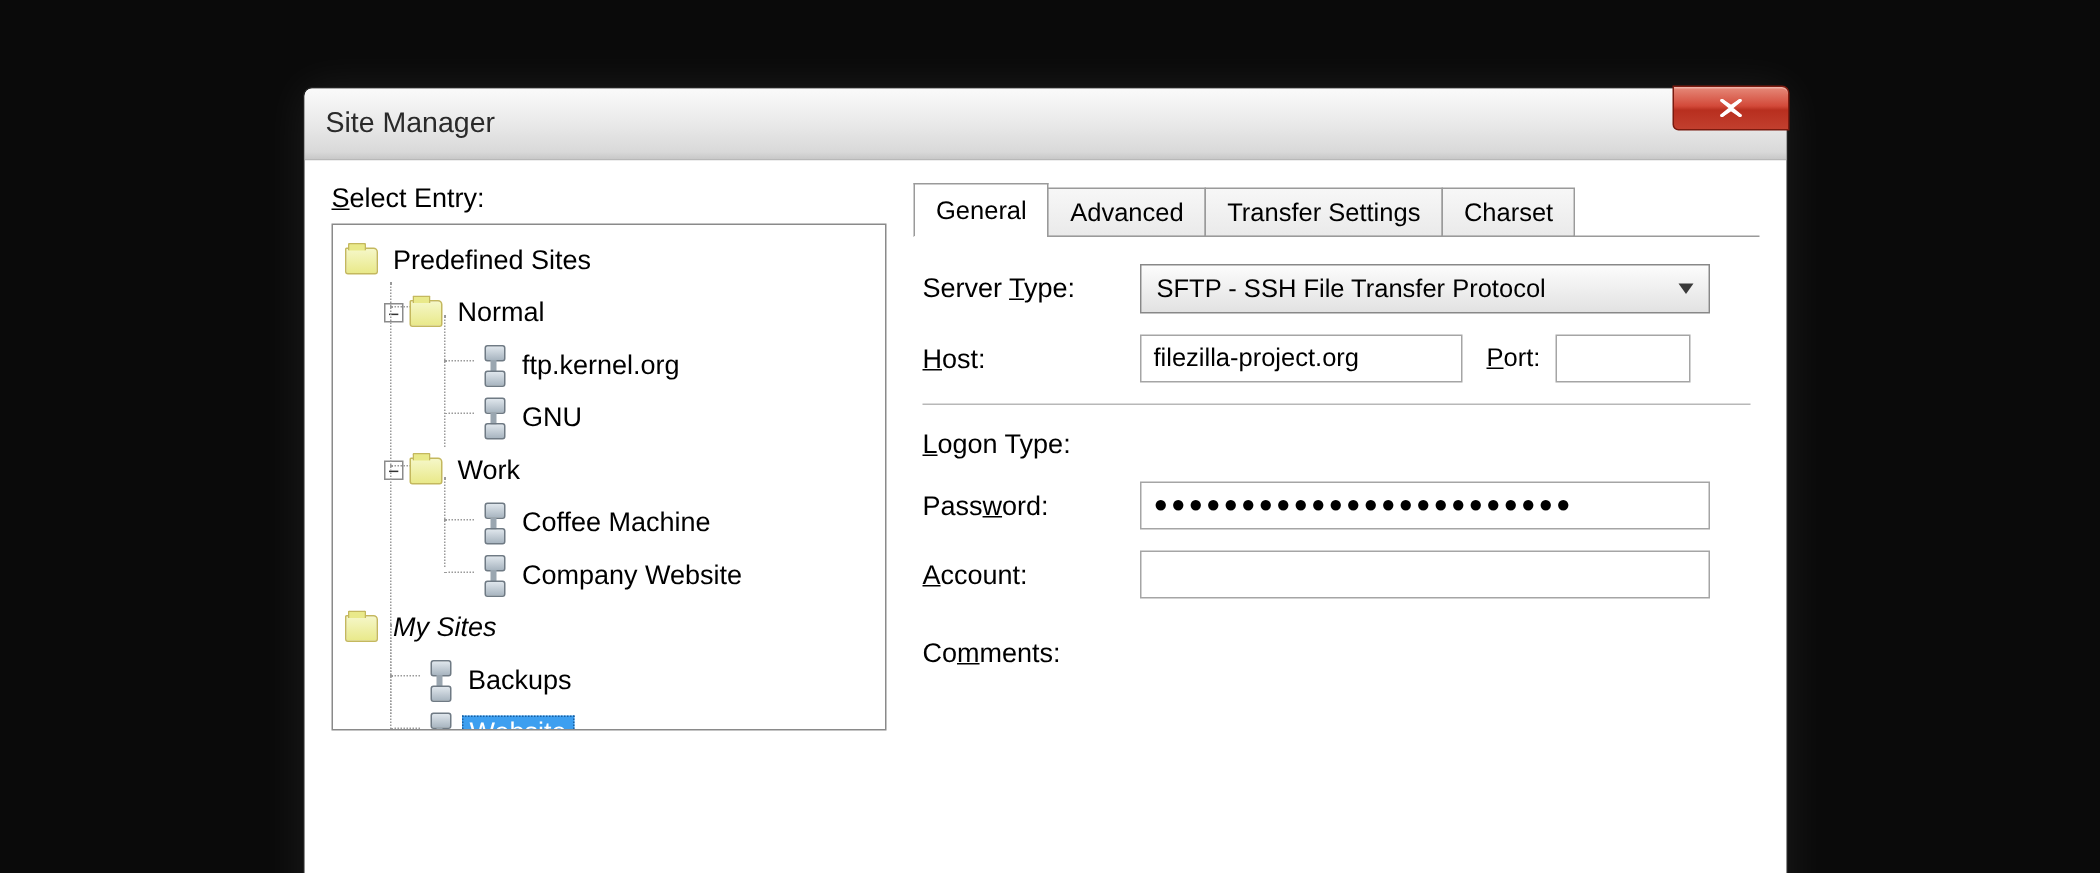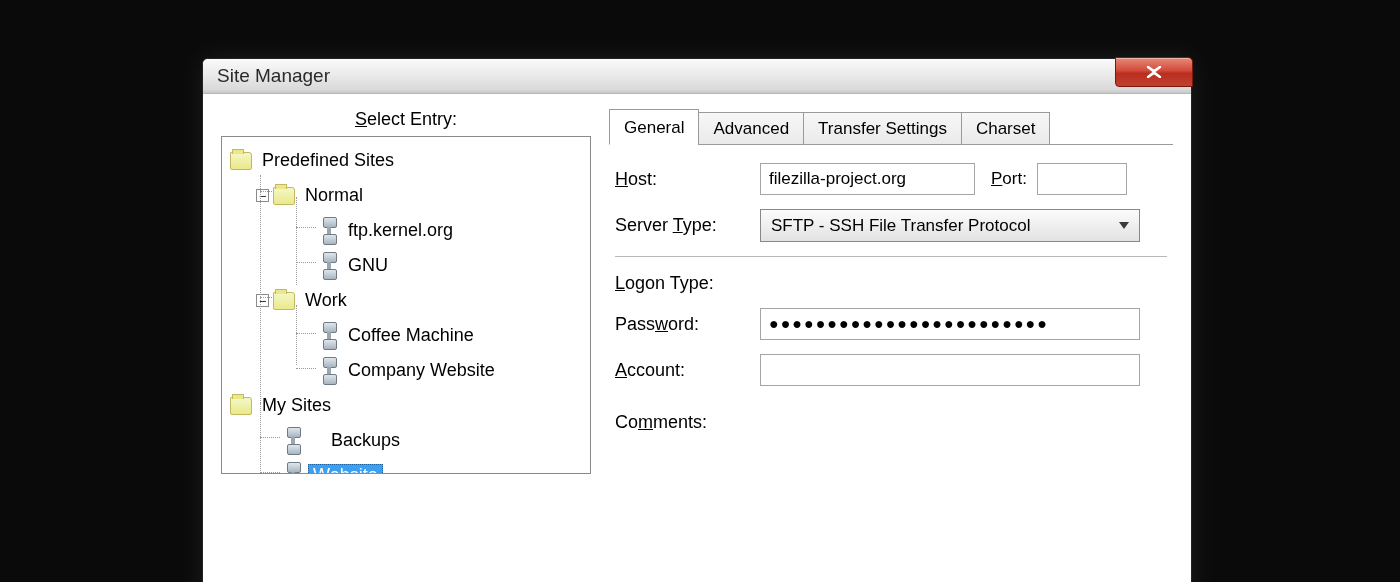--- a/index.html
+++ b/index.html
@@ -17,21 +17,21 @@
     left: 202px;
     top: 58px;
     width: 990px;
     height: 600px;
     background: #fff;
     border: 1px solid #222;
     border-radius: 6px 6px 0 0;
     box-shadow: 0 0 30px rgba(255,255,255,0.08);
   }
   .titlebar {
-    height: 35px;
+    height: 48px;
     background: linear-gradient(to bottom, #fafafa 0%, #ebebeb 45%, #d9d9d9 90%, #c8c8c8 100%);
     border-bottom: 1px solid #b8b8b8;
     border-radius: 5px 5px 0 0;
     display: flex;
     align-items: center;
     padding: 0 0 0 14px;
     position: relative;
   }
   .titlebar .title {
     font-size: 19px;
@@ -50,21 +50,21 @@
     align-items: center;
     justify-content: center;
     box-shadow: inset 0 1px 0 rgba(255,255,255,0.35);
   }
   .close-btn svg { display:block; }
   .client {
     padding: 15px 18px;
     display: flex;
     gap: 18px;
   }
-  .left-pane { width: 370px; text-align: center; }
+  .left-pane { width: 370px; }
   .select-label { font-size: 18px; margin-bottom: 6px; display:block;}
   .u { text-decoration: underline; }
   .tree {
     border: 1px solid #8a8a8a;
     height: 338px;
     padding: 6px 4px;
     background: #fff;
     overflow: hidden;
   }
   .node-row {
@@ -229,25 +229,25 @@
             </span>
           <span class="node-label">Coffee Machine</span>
         </div>
         <div class="node-row" style="padding-left:94px;">
           <span class="server-icon">
               <span class="mid"></span>
             </span>
           <span class="node-label">Company Website</span>
         </div>
 
-        <div class="node-row" style="padding-left:4px;">
+        <div class="node-row" style="padding-left:4px;font-style:italic;">
           <span class="folder-icon"></span>
           <span class="node-label">My Sites</span>
         </div>
-        <div class="node-row" style="padding-left:58px;gap:19px;">
+        <div class="node-row" style="padding-left:58px;">
           <span class="server-icon">
               <span class="mid"></span>
             </span>
           <span class="node-label">Backups</span>
         </div>
         <div class="node-row" style="padding-left:58px;">
           <span class="server-icon">
               <span class="mid"></span>
             </span>
           <span class="node-label selected">Website</span>
@@ -258,32 +258,32 @@
     <div class="right-pane">
       <div class="tabs">
         <div class="tab active">General</div>
         <div class="tab">Advanced</div>
         <div class="tab">Transfer Settings</div>
         <div class="tab">Charset</div>
       </div>
 
       <div class="form">
         <div class="form-row">
-          <span class="form-label"><span class="u">H</span>ost:</span>
-          <input class="text-input" style="width: 215px;" value="filezilla-project.org">
-          <span style="margin-left:6px;"><span class="u">P</span>ort:</span>
-          <input class="text-input" style="width: 90px;" value="">
-        </div>
-        <div class="form-row">
           <span class="form-label">Server <span class="u">T</span>ype:</span>
           <div class="dropdown" style="width:380px;">
             <span>SFTP - SSH File Transfer Protocol</span>
             <span class="caret"></span>
           </div>
         </div>
+        <div class="form-row">
+          <span class="form-label"><span class="u">H</span>ost:</span>
+          <input class="text-input" style="width: 215px;" value="filezilla-project.org">
+          <span style="margin-left:6px;"><span class="u">P</span>ort:</span>
+          <input class="text-input" style="width: 90px;" value="">
+        </div>
         <hr class="hr">
         <div class="form-row">
           <span class="form-label"><span class="u">L</span>ogon Type:</span>
         </div>
         <div class="form-row">
           <span class="form-label">Pass<span class="u">w</span>ord:</span>
           <div class="text-input pw-dots" style="width:380px; line-height:24px;">●●●●●●●●●●●●●●●●●●●●●●●●</div>
         </div>
         <div class="form-row">
           <span class="form-label"><span class="u">A</span>ccount:</span>

